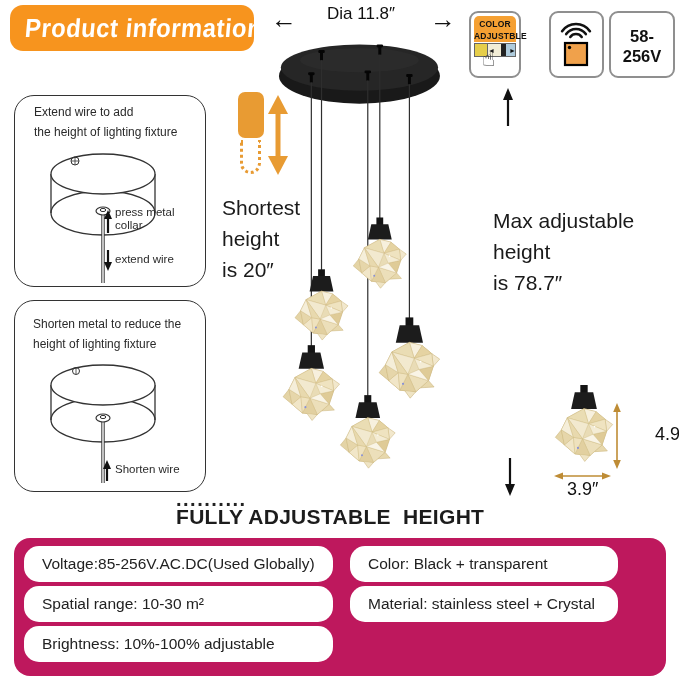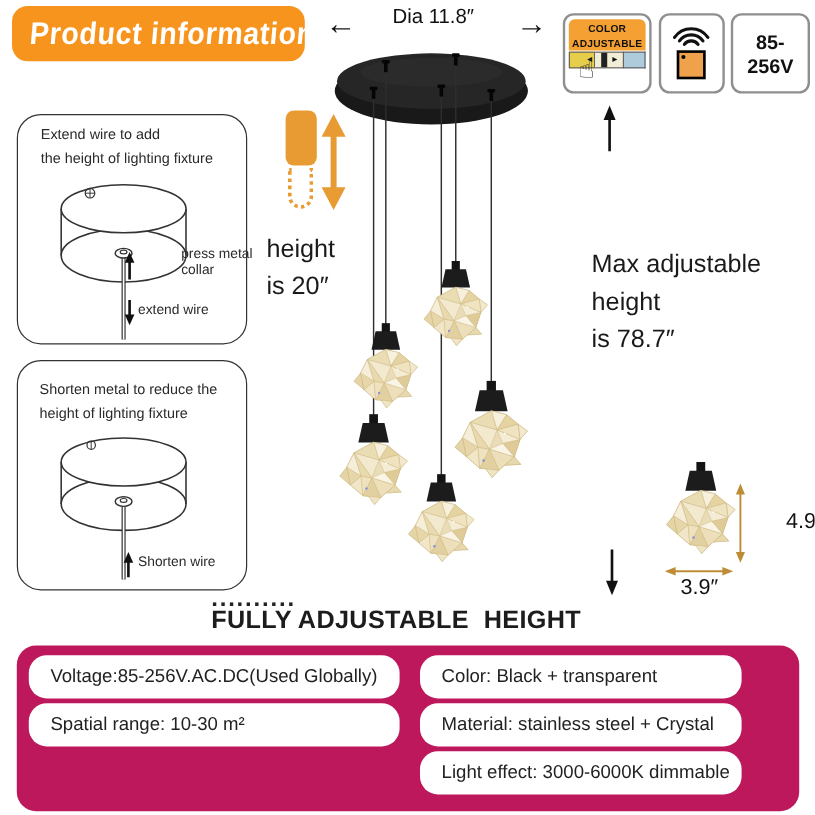--- a/index.html
+++ b/index.html
@@ -13,21 +13,21 @@
   .banner-text { position:absolute; left:15px; top:0; line-height:46px; color:#fff; font-size:26px;
                  font-weight:800; transform:skewX(-5deg) scaleX(.92); transform-origin:left center;
                  letter-spacing:.5px; white-space:nowrap; }
 
   
   .dia-label { left:327px; top:4px; font-size:17px; color:#111; white-space:nowrap; }
   .arrow-char { font-size:26px; color:#111; line-height:26px; }
 
   
   .badge { border:2px solid #8f8f8f; border-radius:9px; background:#fff; }
-  .badge1 { left:469px; top:11px; width:74px; height:67px; }
+  .badge1 { left:469px; top:11px; width:52px; height:67px; }
   .badge1-head { position:absolute; left:3px; top:3px; right:3px; height:26px; background:#F5A032;
                  border-radius:5px 5px 0 0; text-align:center; font-size:8.5px; font-weight:bold;
                  color:#111; line-height:12px; padding-top:2px; letter-spacing:.2px; }
   .cbar { position:absolute; left:3px; top:30px; right:3px; height:14px; display:flex; }
   .cbar span { border:1px solid #666; height:100%; }
   .cbar .c1 { width:34%; background:#E6CE4A; }
   .cbar .c2 { width:38%; background:#F2EDD6; border-left:none; }
   .cbar .c3 { width:28%; background:#AECBDC; border-left:none; }
   .cbar-notch { position:absolute; left:30px; top:31px; width:5px; height:12px; background:#222; }
   .cbar-arrow { position:absolute; font-size:7px; color:#111; top:34px; line-height:7px; }
@@ -79,21 +79,21 @@
     <div class="banner-text">Product information</div>
   </div>
 
   <div class="abs arrow-char" style="left:271px; top:6px;">←</div>
   <div class="abs dia-label">Dia 11.8″</div>
   <div class="abs arrow-char" style="left:430px; top:6px;">→</div>
 
   <div class="abs badge badge1">
     <div class="badge1-head">
       <div>COLOR</div>
-      <div>ADJUSTABLE</div>
+      <div>ADJUSTBLE</div>
     </div>
     <div class="cbar">
       <span class="c1"></span>
         <span class="c2"></span>
         <span class="c3"></span>
     </div>
     <div class="cbar-notch"></div>
     <div class="cbar-arrow" style="left:17px;">◄</div>
     <div class="cbar-arrow" style="left:38px;">►</div>
     <div class="hand">☝</div>
@@ -103,21 +103,21 @@
     <svg width="51" height="63" viewBox="0 0 51 63">
       <path d="M 19.3,24 A 7 7 0 0 1 30.7,24" fill="none" stroke="#111" stroke-width="2.6" stroke-linecap="round"></path>
       <path d="M 15.2,21.1 A 12 12 0 0 1 34.8,21.1" fill="none" stroke="#111" stroke-width="2.6" stroke-linecap="round"></path>
       <path d="M 11.1,18.2 A 17 17 0 0 1 38.9,18.2" fill="none" stroke="#111" stroke-width="2.6" stroke-linecap="round"></path>
       <rect x="14" y="30" width="22" height="22" fill="#F0A14B" stroke="#000" stroke-width="2.2"></rect>
       <circle cx="18.5" cy="34.5" r="1.7" fill="#000"></circle>
     </svg>
   </div>
 
   <div class="abs badge badge3">
-    <div>85-</div>
+    <div>58-</div>
     <div>256V</div>
   </div>
 
   <svg class="abs" style="left:250px; top:38px;" width="230" height="470" viewBox="250 38 230 508">
     <defs>
       <g id="grip">
         <rect x="-3.5" y="-11" width="7" height="3.2" rx="1.2" fill="#050505"></rect>
         <rect x="-1.6" y="-9" width="3.2" height="9" fill="#050505"></rect>
       </g>
       <g id="gem-shape">
@@ -186,21 +186,21 @@
     <line x1="103" y1="214" x2="103" y2="283" stroke="#fff" stroke-width="1.4"></line>
     <ellipse cx="103" cy="211" rx="7" ry="4" fill="#fff" stroke="#333" stroke-width="1.2"></ellipse>
     <ellipse cx="103" cy="210" rx="2.8" ry="1.6" fill="none" stroke="#333" stroke-width="1"></ellipse>
     <line x1="108" y1="233" x2="108" y2="215" stroke="#111" stroke-width="2.2"></line>
     <polygon points="108,210 104,219 112,219" fill="#111"></polygon>
     <line x1="108" y1="250" x2="108" y2="266" stroke="#111" stroke-width="2.2"></line>
     <polygon points="108,271 104,262 112,262" fill="#111"></polygon>
   </svg>
   <div class="abs ibox-line" style="left:34px; top:105px;">Extend wire to add</div>
   <div class="abs ibox-line" style="left:34px; top:125px;">the height of lighting fixture</div>
-  <div class="abs small-label" style="left:115px; top:206px; width:70px; line-height:13px;margin-left:36px;">press metal collar</div>
+  <div class="abs small-label" style="left:115px; top:206px; width:70px; line-height:13px;">press metal collar</div>
   <div class="abs small-label" style="left:115px; top:253px;">extend wire</div>
 
   <div class="abs ibox ibox2"></div>
   <svg class="abs" style="left:14px; top:300px;" width="192" height="192" viewBox="14 300 192 192">
     <ellipse cx="103" cy="420" rx="52" ry="22" fill="none" stroke="#333" stroke-width="1.3"></ellipse>
     <line x1="51" y1="385" x2="51" y2="420" stroke="#333" stroke-width="1.3"></line>
     <line x1="155" y1="385" x2="155" y2="420" stroke="#333" stroke-width="1.3"></line>
     <ellipse cx="103" cy="385" rx="52" ry="20" fill="#fff" stroke="#333" stroke-width="1.3"></ellipse>
     <circle cx="76" cy="371" r="3.5" fill="none" stroke="#333" stroke-width="1"></circle>
     <line x1="76" y1="368" x2="76" y2="374" stroke="#333" stroke-width="0.8"></line>
@@ -217,20 +217,21 @@
 
   <div class="abs adj-solid"></div>
   <div class="abs adj-dotted"></div>
   <svg class="abs" style="left:263px; top:93px;" width="30" height="84" viewBox="0 0 30 84">
     <line x1="15" y1="16" x2="15" y2="68" stroke="#E89B33" stroke-width="5"></line>
     <polygon points="15,2 5,21 25,21" fill="#E89B33"></polygon>
     <polygon points="15,82 5,63 25,63" fill="#E89B33"></polygon>
   </svg>
 
   <div class="abs mtext" style="left:222px; top:192px;">
+    <div>Shortest</div>
     <div>height</div>
     <div>is 20″</div>
   </div>
 
   <svg class="abs" style="left:495px; top:86px;" width="28" height="42" viewBox="0 0 28 42">
     <line x1="13" y1="10" x2="13" y2="40" stroke="#111" stroke-width="2.2"></line>
     <polygon points="13,2 8,14 18,14" fill="#111"></polygon>
   </svg>
   <div class="abs mtext" style="left:493px; top:205px;">
     <div>Max adjustable</div>
@@ -253,18 +254,18 @@
   </svg>
   <div class="abs dim-label" style="left:655px; top:424px;">4.92″</div>
   <div class="abs dim-label" style="left:567px; top:479px;">3.9″</div>
 
   <div class="abs dots">..........</div>
   <div class="abs footer-heading">FULLY ADJUSTABLE  HEIGHT</div>
 
   <div class="abs spec-table">
     <div class="spec-cell cl r1">Voltage:85-256V.AC.DC(Used Globally)</div>
     <div class="spec-cell cl r2">Spatial range: 10-30 m²</div>
+    <div class="spec-cell cl r3">Brightness: 10%-100% adjustable</div>
     <div class="spec-cell cr r1">Color: Black + transparent</div>
     <div class="spec-cell cr r2">Material: stainless steel + Crystal</div>
-    <div class="spec-cell cr r3">Light effect: 3000-6000K dimmable</div>
   </div>
 
 </div>
 
 </body></html>

